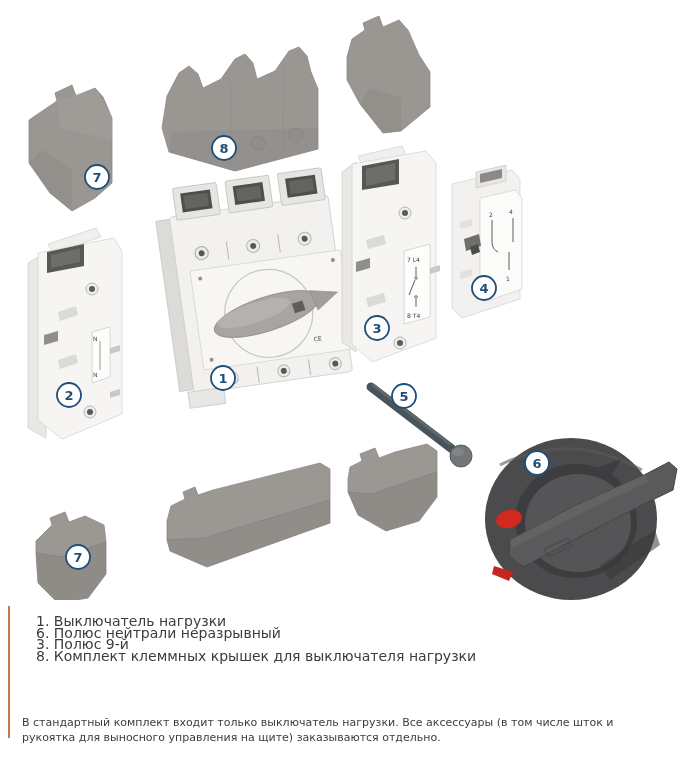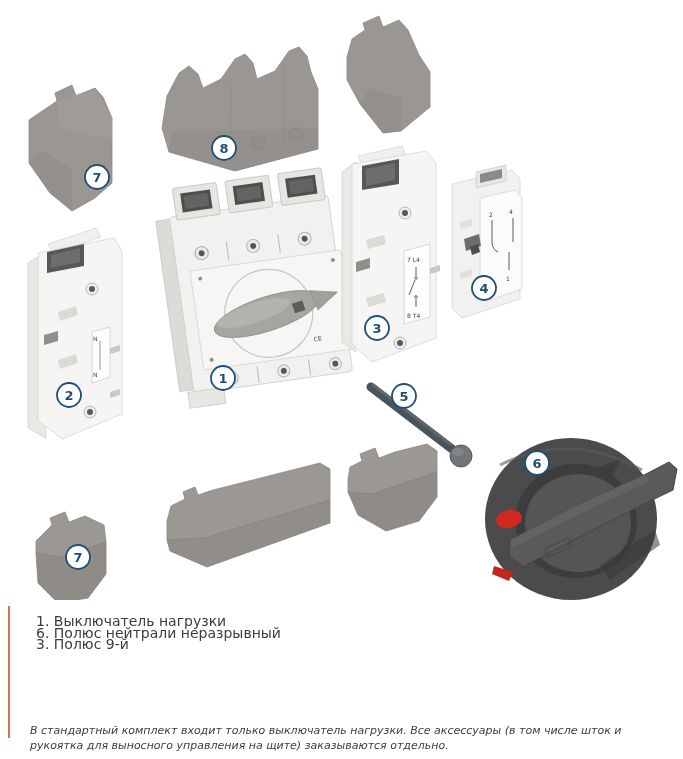--- a/index.html
+++ b/index.html
@@ -2,22 +2,22 @@
 <html><head>
 <meta charset="utf-8">
 <style>
   html,body{margin:0;padding:0;background:#ffffff;}
   .page{position:relative;width:683px;height:759px;background:#ffffff;overflow:hidden;
         font-family:"DejaVu Sans","Liberation Sans",sans-serif;}
   svg.diagram{position:absolute;top:0;left:0;display:block;}
   .accent-line{position:absolute;left:8px;top:606px;width:2px;height:132px;background:#c87a4e;}
   ul.legend{position:absolute;top:604px;left:24px;margin:12px;padding:0;list-style:none;
             font-size:14px;line-height:11.7px;color:#3c3c3c;}
-  p.note{position:absolute;top:716px;left:22px;width:648px;margin:8px;
-         font-size:11px;line-height:14.8px;color:#3c3c3c;font-style:italic;}
+  p.note{position:absolute;top:716px;left:22px;width:648px;margin:0;
+         font-size:11px;line-height:14.8px;color:#3c3c3c;}
   .callout circle{fill:#ffffff;stroke:#1f4e79;stroke-width:1.8px;}
   .callout text{fill:#1f4e79;font-size:13px;font-weight:bold;text-anchor:middle;
                 font-family:"DejaVu Sans","Liberation Sans",sans-serif;}
   .mark{fill:#3f3f3f;font-size:6px;font-family:"DejaVu Sans",sans-serif;}
   .mark-sym{stroke:#4a4a4a;stroke-width:0.9;fill:none;}
 </style>
 </head>
 <body>
 
 <div class="page">
@@ -241,17 +241,18 @@
         <text x="224" y="152.5">8</text>
     </g>
   </svg>
 
   <div class="accent-line"></div>
 
   <ul class="legend">
     <li>1. Выключатель нагрузки</li>
     <li>6. Полюс нейтрали неразрывный</li>
     <li>3. Полюс 9-й</li>
+    <li>8. Комплект клеммных крышек для выключателя нагрузки</li>
   </ul>
 
   <p class="note">В стандартный комплект входит только выключатель нагрузки. Все аксессуары (в том числе шток и рукоятка для выносного управления на щите) заказываются отдельно.</p>
 
 </div>
 
 </body></html>

